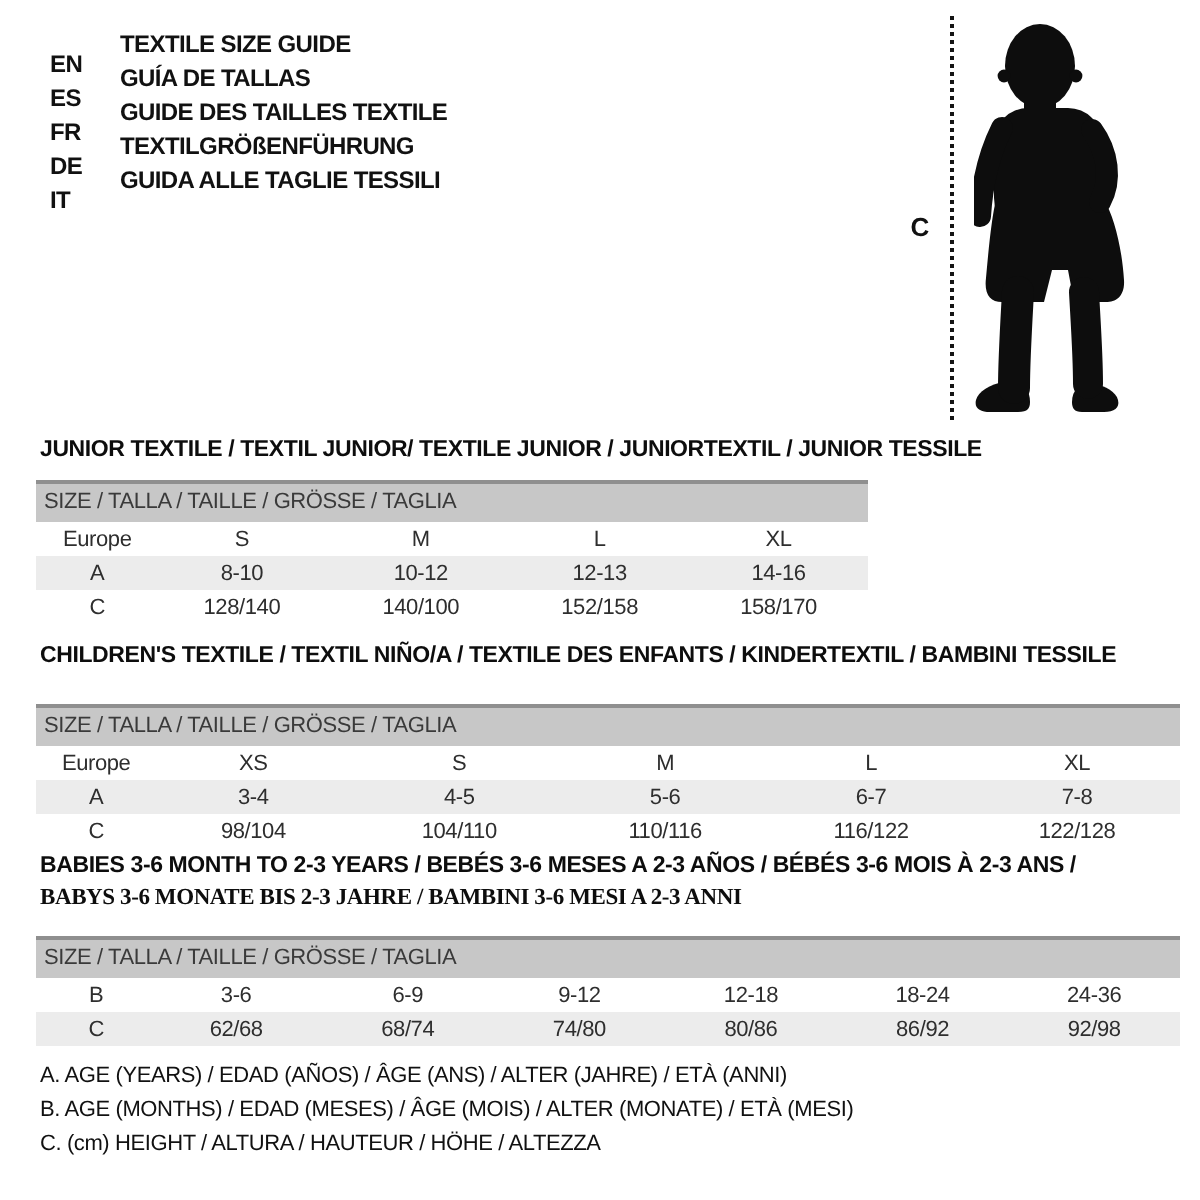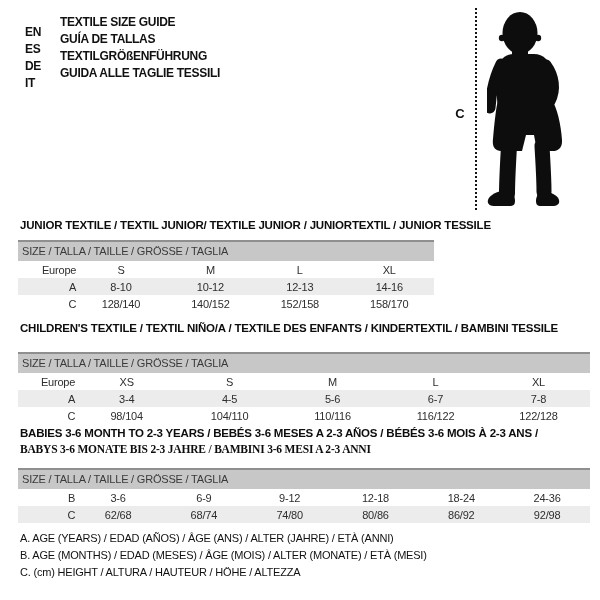--- a/index.html
+++ b/index.html
@@ -60,41 +60,45 @@
     background: #c7c7c7;
     border-top: 2px solid #8f8f8f;
     font-weight: 400; font-size: 11px; color: #3a3a3a;
     text-align: left; padding: 1px 0 2px 4px; height: 20px;
     letter-spacing: -0.2px;
   }
   .size-table tbody td {
     font-size: 11px; height: 17px; text-align: center;
     color: #2e2e2e; letter-spacing: -0.2px;
   }
-  .size-table tbody td.lbl { text-align: right; padding-left: 3px; }
+  .size-table tbody td.lbl { text-align: center; padding-left: 3px; }
   .size-table tbody tr:nth-child(2) { background: #ececec; }
 
   
   .notes { position: absolute; left: 20px; top: 530px; }
   .note-line {
     font-weight: 400; font-size: 11px; color: #111;
     letter-spacing: -0.2px; height: 17px; line-height: 17px; white-space: nowrap;
   }
 </style>
 </head>
 <body>
 
 <div class="lang-list">
   <div class="lang-row">
     <span class="lang-code">EN</span>
     <span class="lang-title">TEXTILE SIZE GUIDE</span>
   </div>
   <div class="lang-row">
     <span class="lang-code">ES</span>
     <span class="lang-title">GUÍA DE TALLAS</span>
+  </div>
+  <div class="lang-row">
+    <span class="lang-code">FR</span>
+    <span class="lang-title">GUIDE DES TAILLES TEXTILE</span>
   </div>
   <div class="lang-row">
     <span class="lang-code">DE</span>
     <span class="lang-title">TEXTILGRÖßENFÜHRUNG</span>
   </div>
   <div class="lang-row">
     <span class="lang-code">IT</span>
     <span class="lang-title">GUIDA ALLE TAGLIE TESSILI</span>
   </div>
 </div>
@@ -148,21 +152,21 @@
       <tr>
         <td class="lbl">A</td>
         <td>8-10</td>
         <td>10-12</td>
         <td>12-13</td>
         <td>14-16</td>
       </tr>
       <tr>
         <td class="lbl">C</td>
         <td>128/140</td>
-        <td>140/152</td>
+        <td>140/100</td>
         <td>152/158</td>
         <td>158/170</td>
       </tr>
     </tbody>
   </table>
 </div>
 
 <div class="tbl-section sec-children">
   <div class="tbl-title">CHILDREN'S TEXTILE / TEXTIL NIÑO/A / TEXTILE DES ENFANTS / KINDERTEXTIL / BAMBINI TESSILE</div>
   <table class="size-table">

